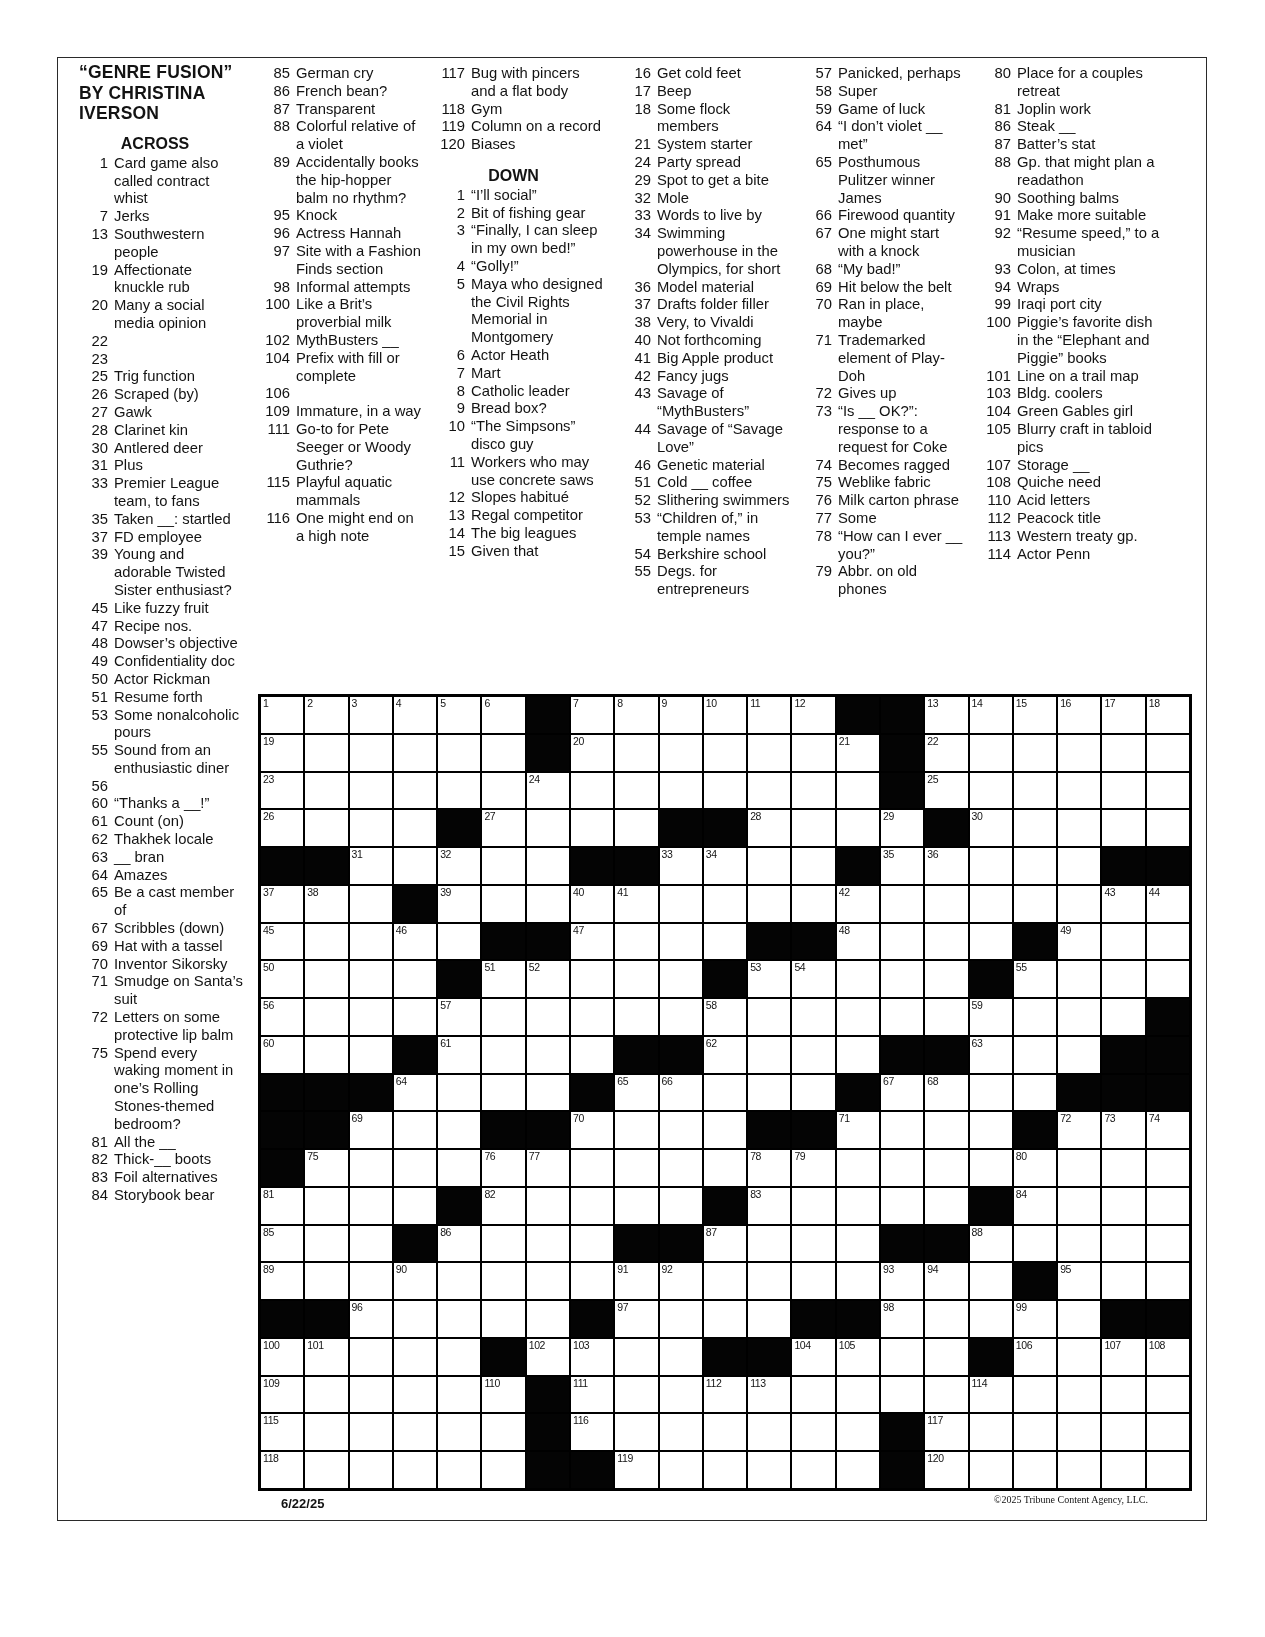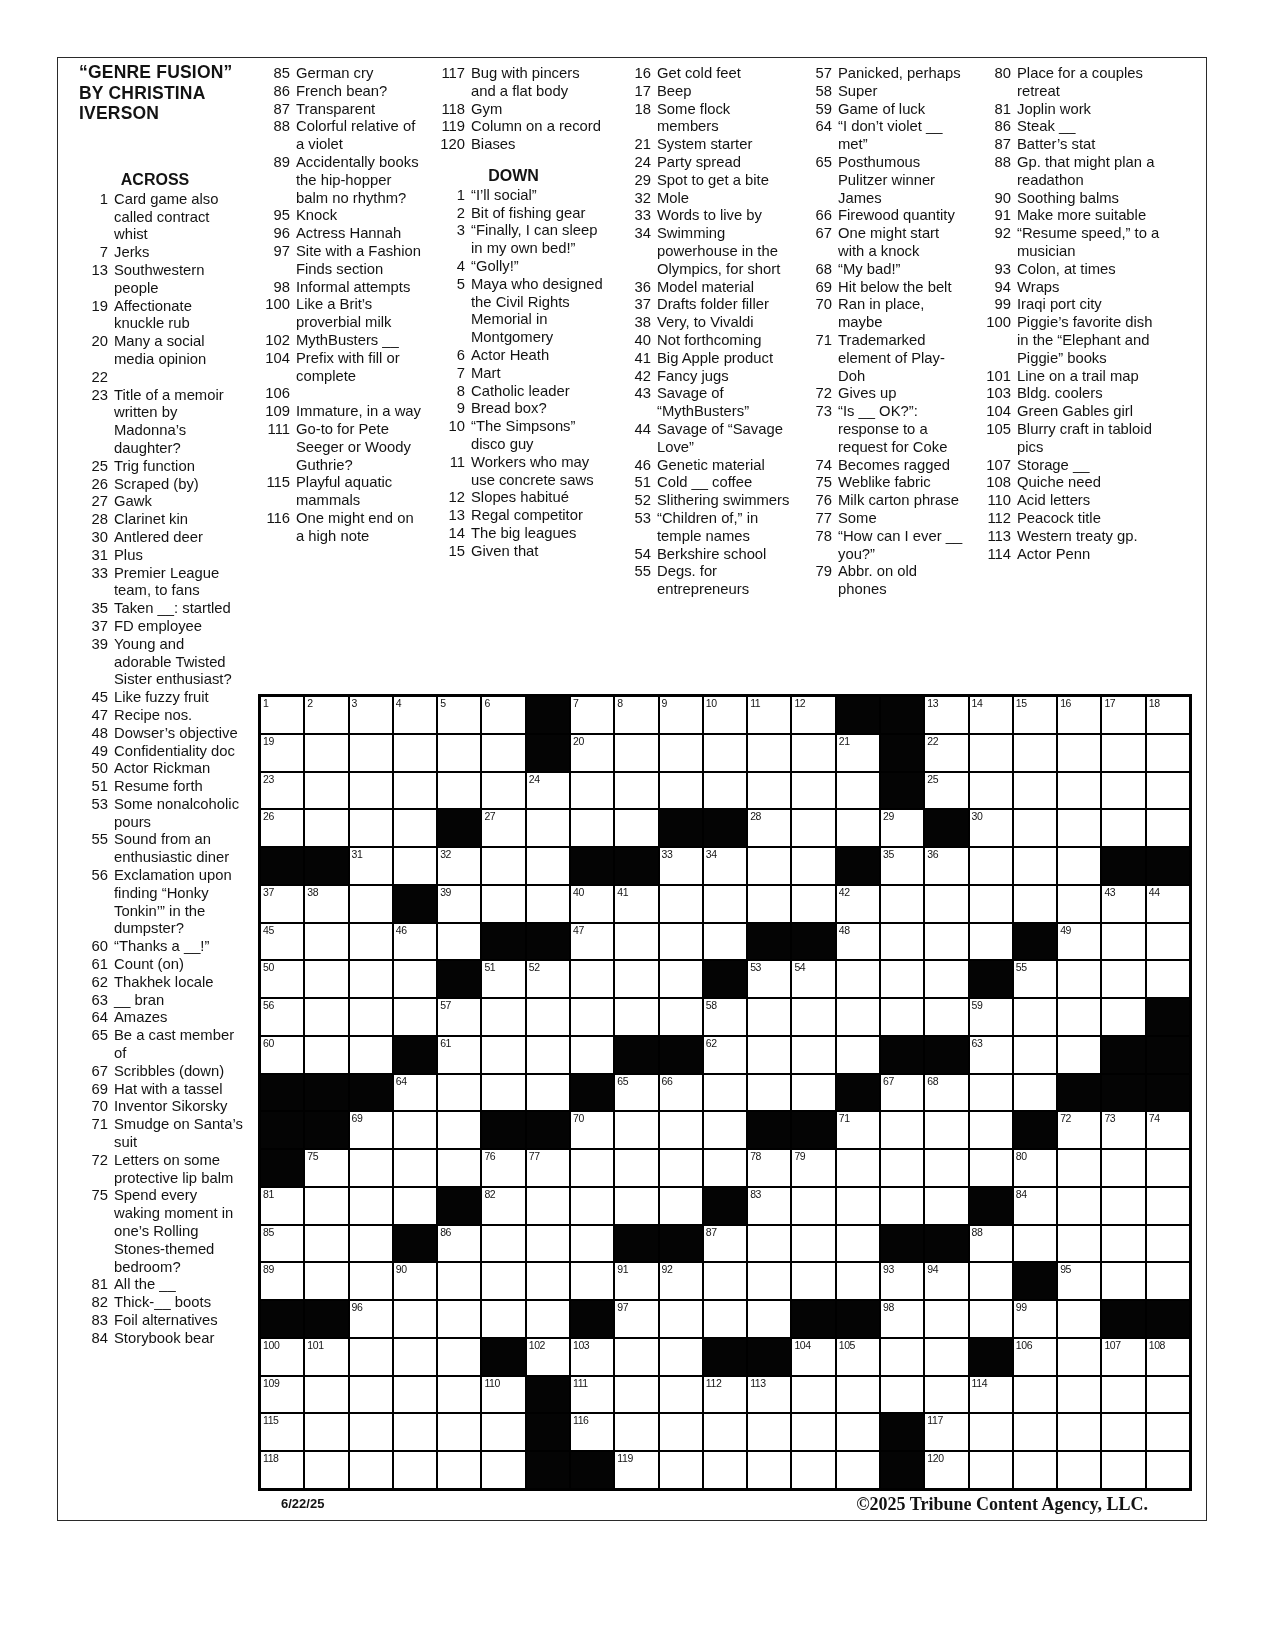--- a/index.html
+++ b/index.html
@@ -3,41 +3,41 @@
 <meta charset="utf-8">
 <style>
   html,body{margin:0;padding:0;}
   body{
     width:1265px;height:1637px;background:#fff;position:relative;
     font-family:"Liberation Sans",sans-serif;color:#131313;
   }
   .frame{position:absolute;left:57px;top:57px;width:1148px;height:1462px;border:1.5px solid #2a2a2a;}
   .title{position:absolute;left:79px;top:62px;font-weight:bold;font-size:17.5px;line-height:20.5px;letter-spacing:.2px;}
   .cluecol{position:absolute;font-size:14.8px;line-height:17.8px;}
-  #col1{left:80px;top:134px;width:164px;margin-top:36px;}
+  #col1{left:80px;top:134px;width:164px;}
   #col2{left:262px;top:65px;width:161px;}
   #col3{left:437px;top:65px;width:167px;}
   #col4{left:623px;top:65px;width:171px;}
   #col5{left:804px;top:65px;width:165px;}
   #col6{left:983px;top:65px;width:177px;}
   .list-header{font-weight:bold;font-size:16px;text-align:center;padding-right:14px;margin:1px 0 2px 0;}
   .gap{height:12px;}
   .clue{display:flex;}
   .clue .n{flex:none;width:28px;text-align:right;padding-right:6px;}
   .clue .t{flex:1;}
   #grid{
     position:absolute;left:258px;top:694px;width:934px;height:797px;
     box-sizing:border-box;border:2.5px solid #000;background:#fff;
     display:grid;grid-template-columns:repeat(21,1fr);grid-template-rows:repeat(21,1fr);
   }
   .cell{border:1px solid #000;position:relative;background:#fff;}
   .cell.b{background:#040404;}
   .cell .num{position:absolute;left:2px;top:1px;font-size:10.5px;font-weight:500;letter-spacing:-.4px;line-height:1;}
   #footer-date{position:absolute;left:259px;top:1496px;font-weight:bold;font-size:13px;margin-left:22px;}
-  #footer-copy{position:absolute;right:117px;top:1494px;font-weight:bold;font-size:18px;font-family:"Liberation Serif",serif;}
+  #footer-copy{position:absolute;right:117px;top:1494px;font-weight:normal;font-size:10px;font-family:"Liberation Serif",serif;}
 </style>
 </head>
 <body>
 
 <div class="frame"></div>
 
 <div class="title">
   <div>“GENRE FUSION”</div>
   <div>BY CHRISTINA</div>
   <div>IVERSON</div>
@@ -63,21 +63,20 @@
     </div>
     <div class="clue">
       <span class="n">20</span>
       <span class="t">Many a social media opinion</span>
     </div>
     <div class="clue">
       <span class="n">22</span>
     </div>
     <div class="clue">
       <span class="n">23</span>
-      <span class="t">Title of a memoir written by Madonna’s daughter?</span>
     </div>
     <div class="clue">
       <span class="n">25</span>
       <span class="t">Trig function</span>
     </div>
     <div class="clue">
       <span class="n">26</span>
       <span class="t">Scraped (by)</span>
     </div>
     <div class="clue">
@@ -139,21 +138,20 @@
     <div class="clue">
       <span class="n">53</span>
       <span class="t">Some nonalcoholic pours</span>
     </div>
     <div class="clue">
       <span class="n">55</span>
       <span class="t">Sound from an enthusiastic diner</span>
     </div>
     <div class="clue">
       <span class="n">56</span>
-      <span class="t">Exclamation upon finding “Honky Tonkin’” in the dumpster?</span>
     </div>
     <div class="clue">
       <span class="n">60</span>
       <span class="t">“Thanks a __!”</span>
     </div>
     <div class="clue">
       <span class="n">61</span>
       <span class="t">Count (on)</span>
     </div>
     <div class="clue">

